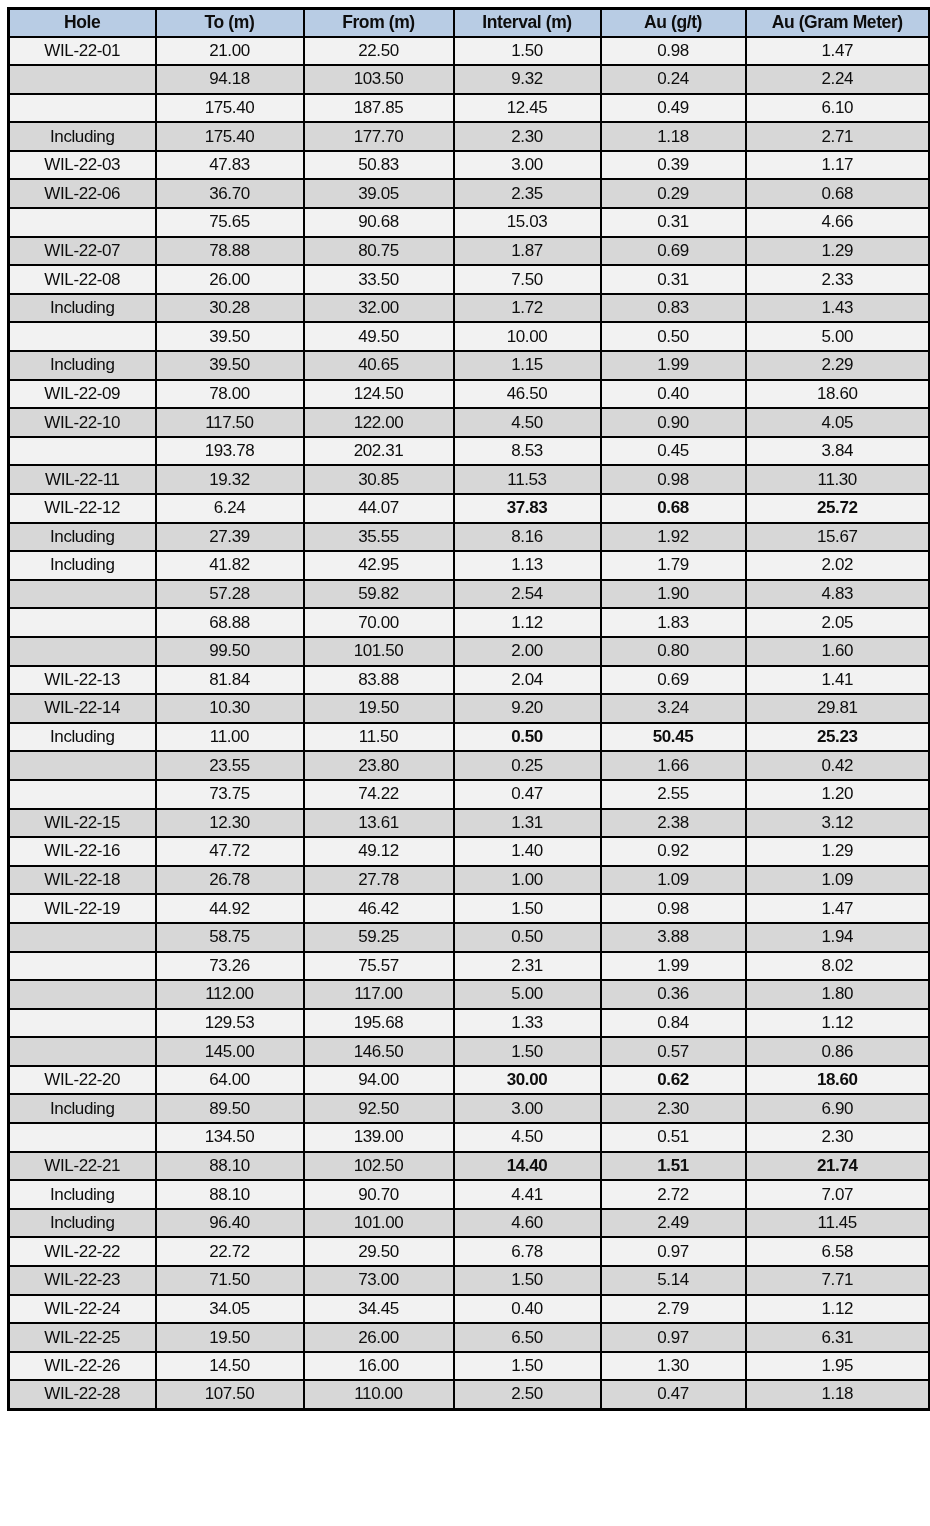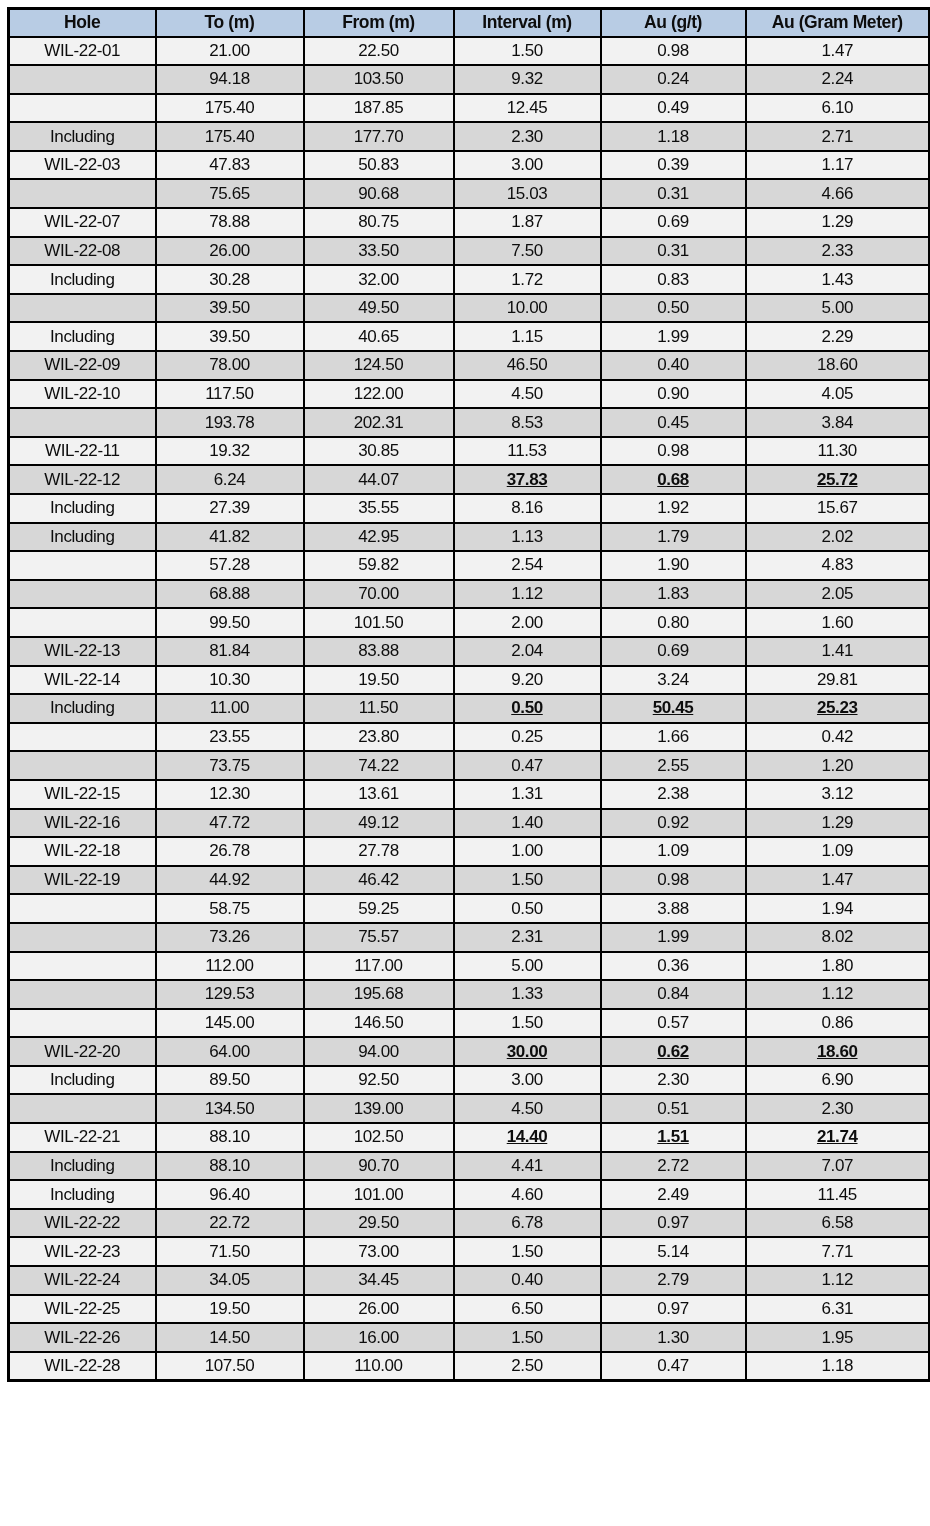--- a/index.html
+++ b/index.html
@@ -41,21 +41,21 @@
   }
   table.assay thead th {
     background: var(--header-bg);
     font-weight: bold;
     height: 28px;
     font-size: 17.5px;
   }
   table.assay tbody td { height: 28.6px; }
   table.assay tbody tr:nth-child(odd)  td { background: var(--row-light); }
   table.assay tbody tr:nth-child(even) td { background: var(--row-dark); }
-  table.assay td.bold { font-weight: bold; text-decoration: underline; }
+  table.assay td.bold { font-weight: bold; }
 </style>
 </head>
 <body>
 
 <div class="page">
   <table class="assay">
     <colgroup>
         <col style="width: 147px;">
         <col style="width: 148px;">
         <col style="width: 150px;">
@@ -108,20 +108,28 @@
         </tr>
         <tr>
           <td>WIL-22-03</td>
           <td>47.83</td>
           <td>50.83</td>
           <td>3.00</td>
           <td>0.39</td>
           <td>1.17</td>
         </tr>
         <tr>
+          <td>WIL-22-06</td>
+          <td>36.70</td>
+          <td>39.05</td>
+          <td>2.35</td>
+          <td>0.29</td>
+          <td>0.68</td>
+        </tr>
+        <tr>
           <td></td>
           <td>75.65</td>
           <td>90.68</td>
           <td>15.03</td>
           <td>0.31</td>
           <td>4.66</td>
         </tr>
         <tr>
           <td>WIL-22-07</td>
           <td>78.88</td>

